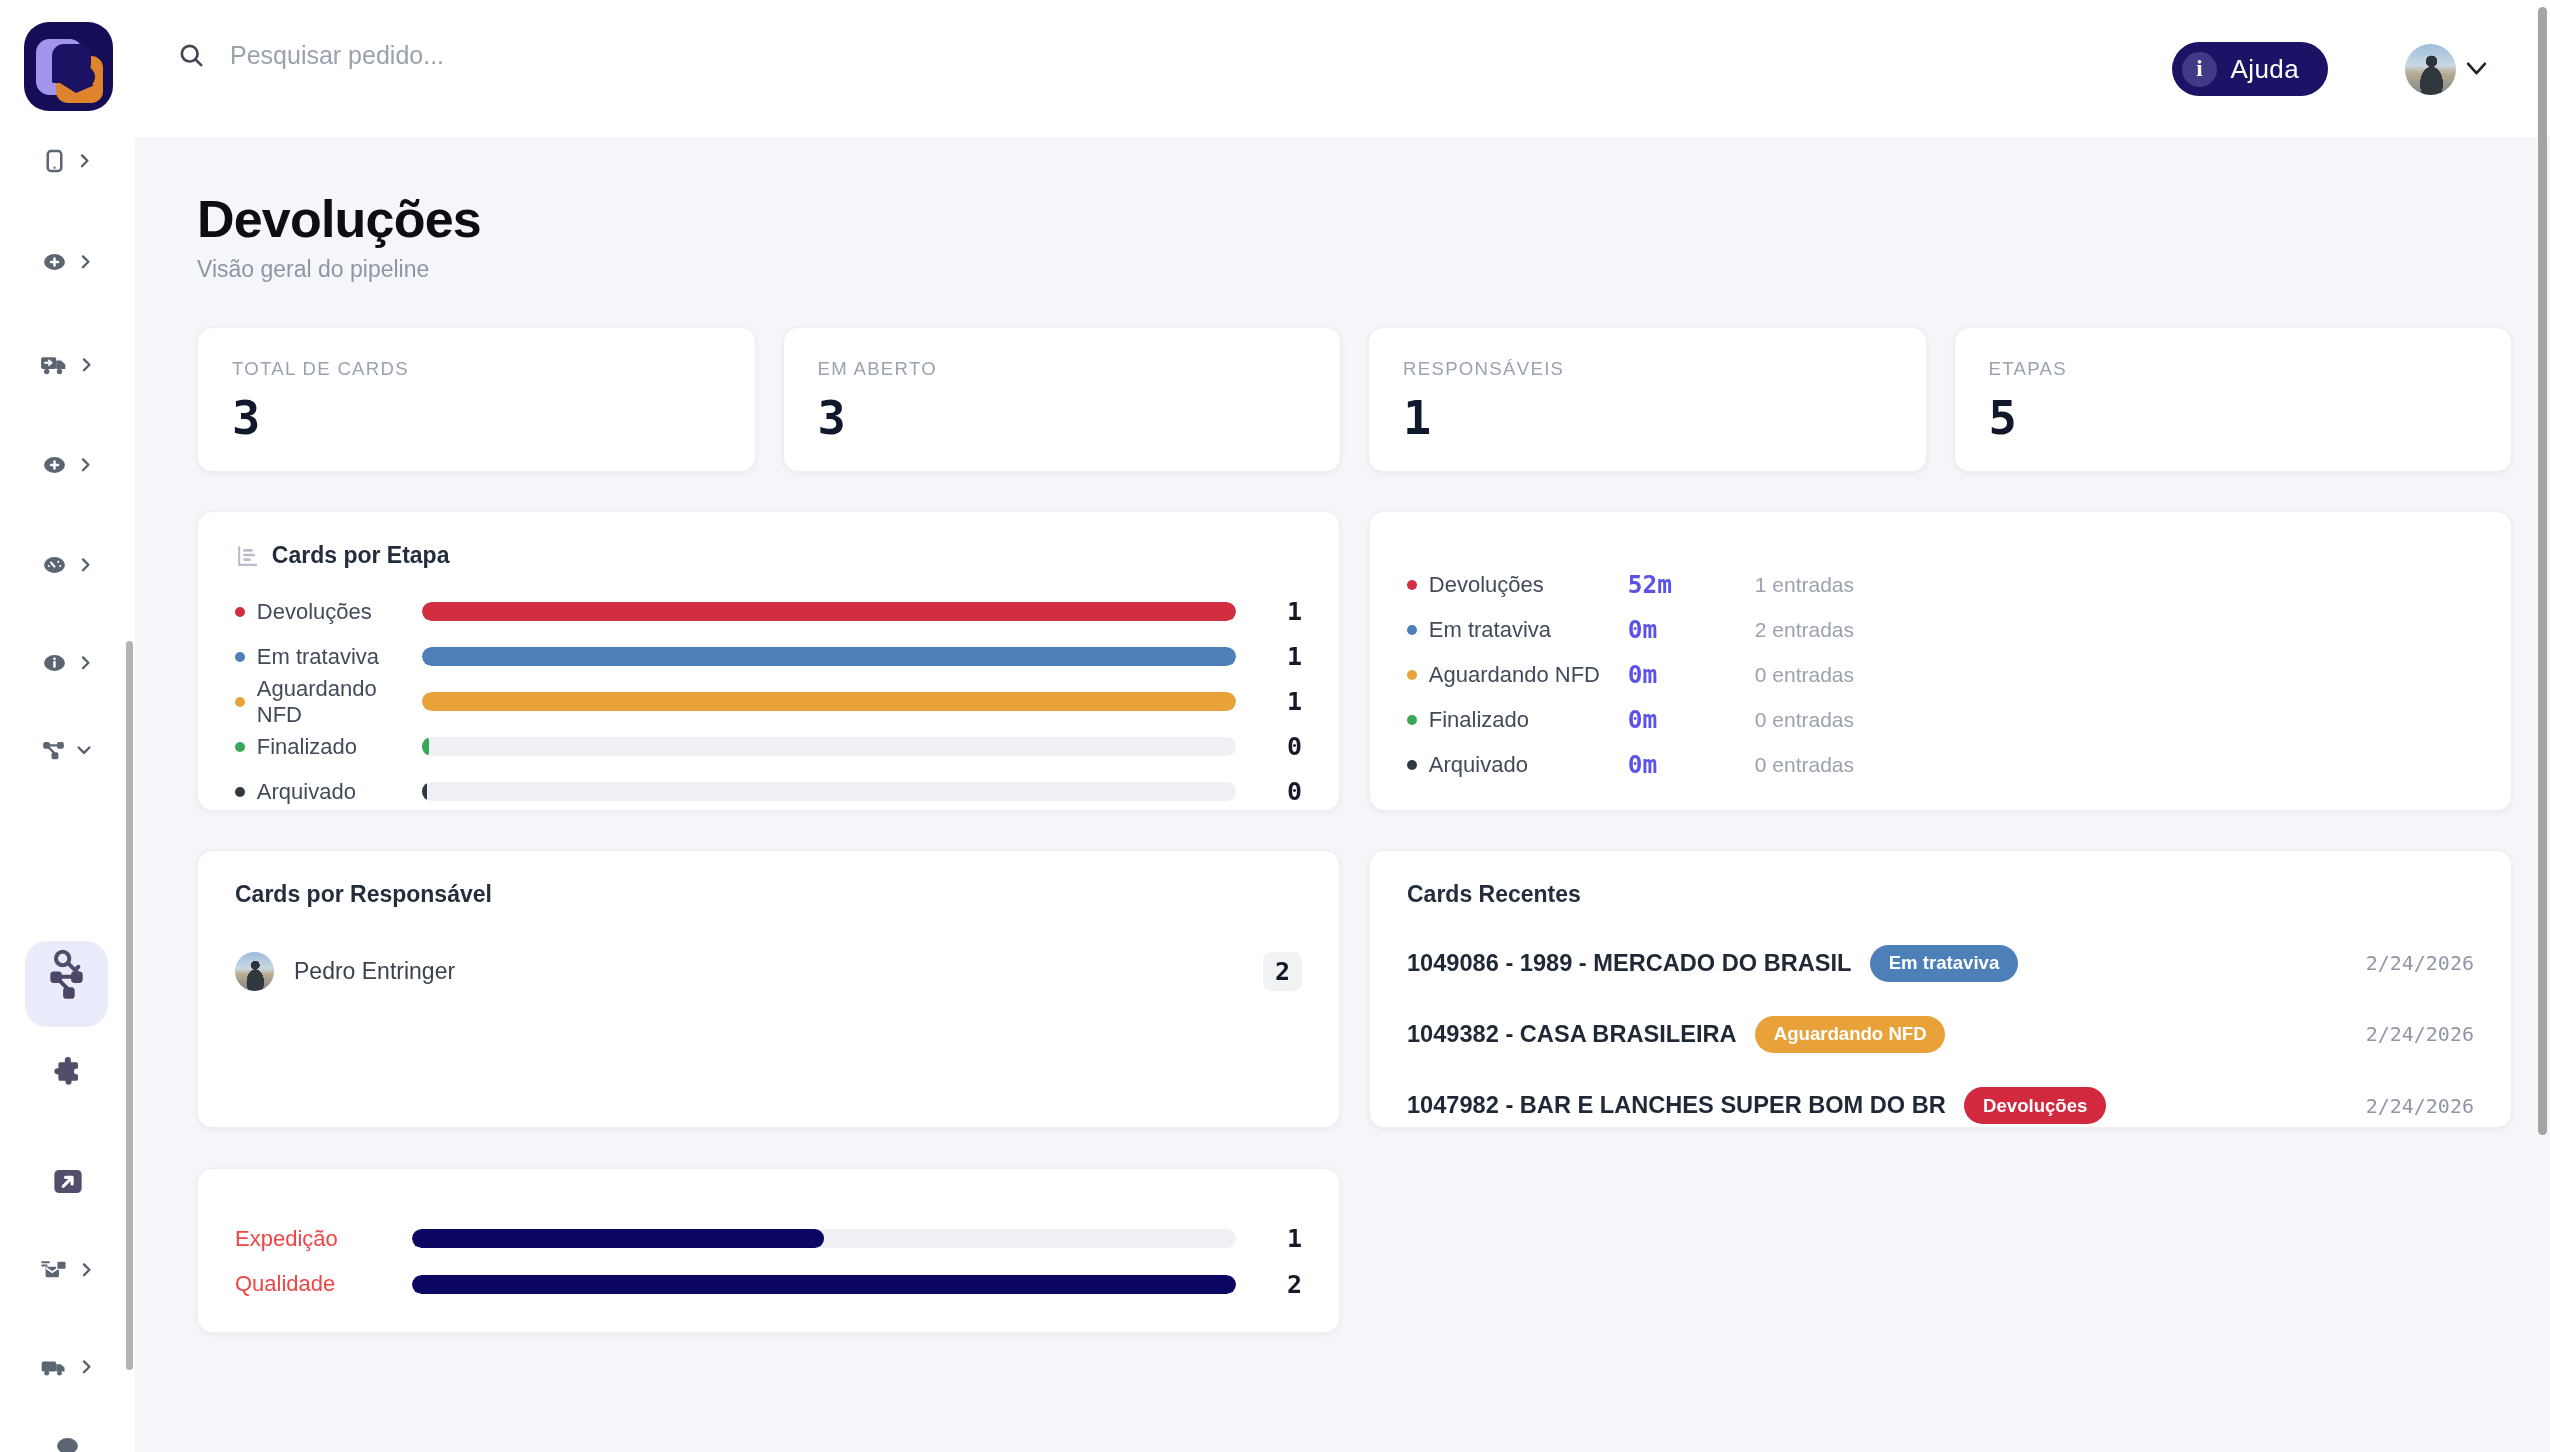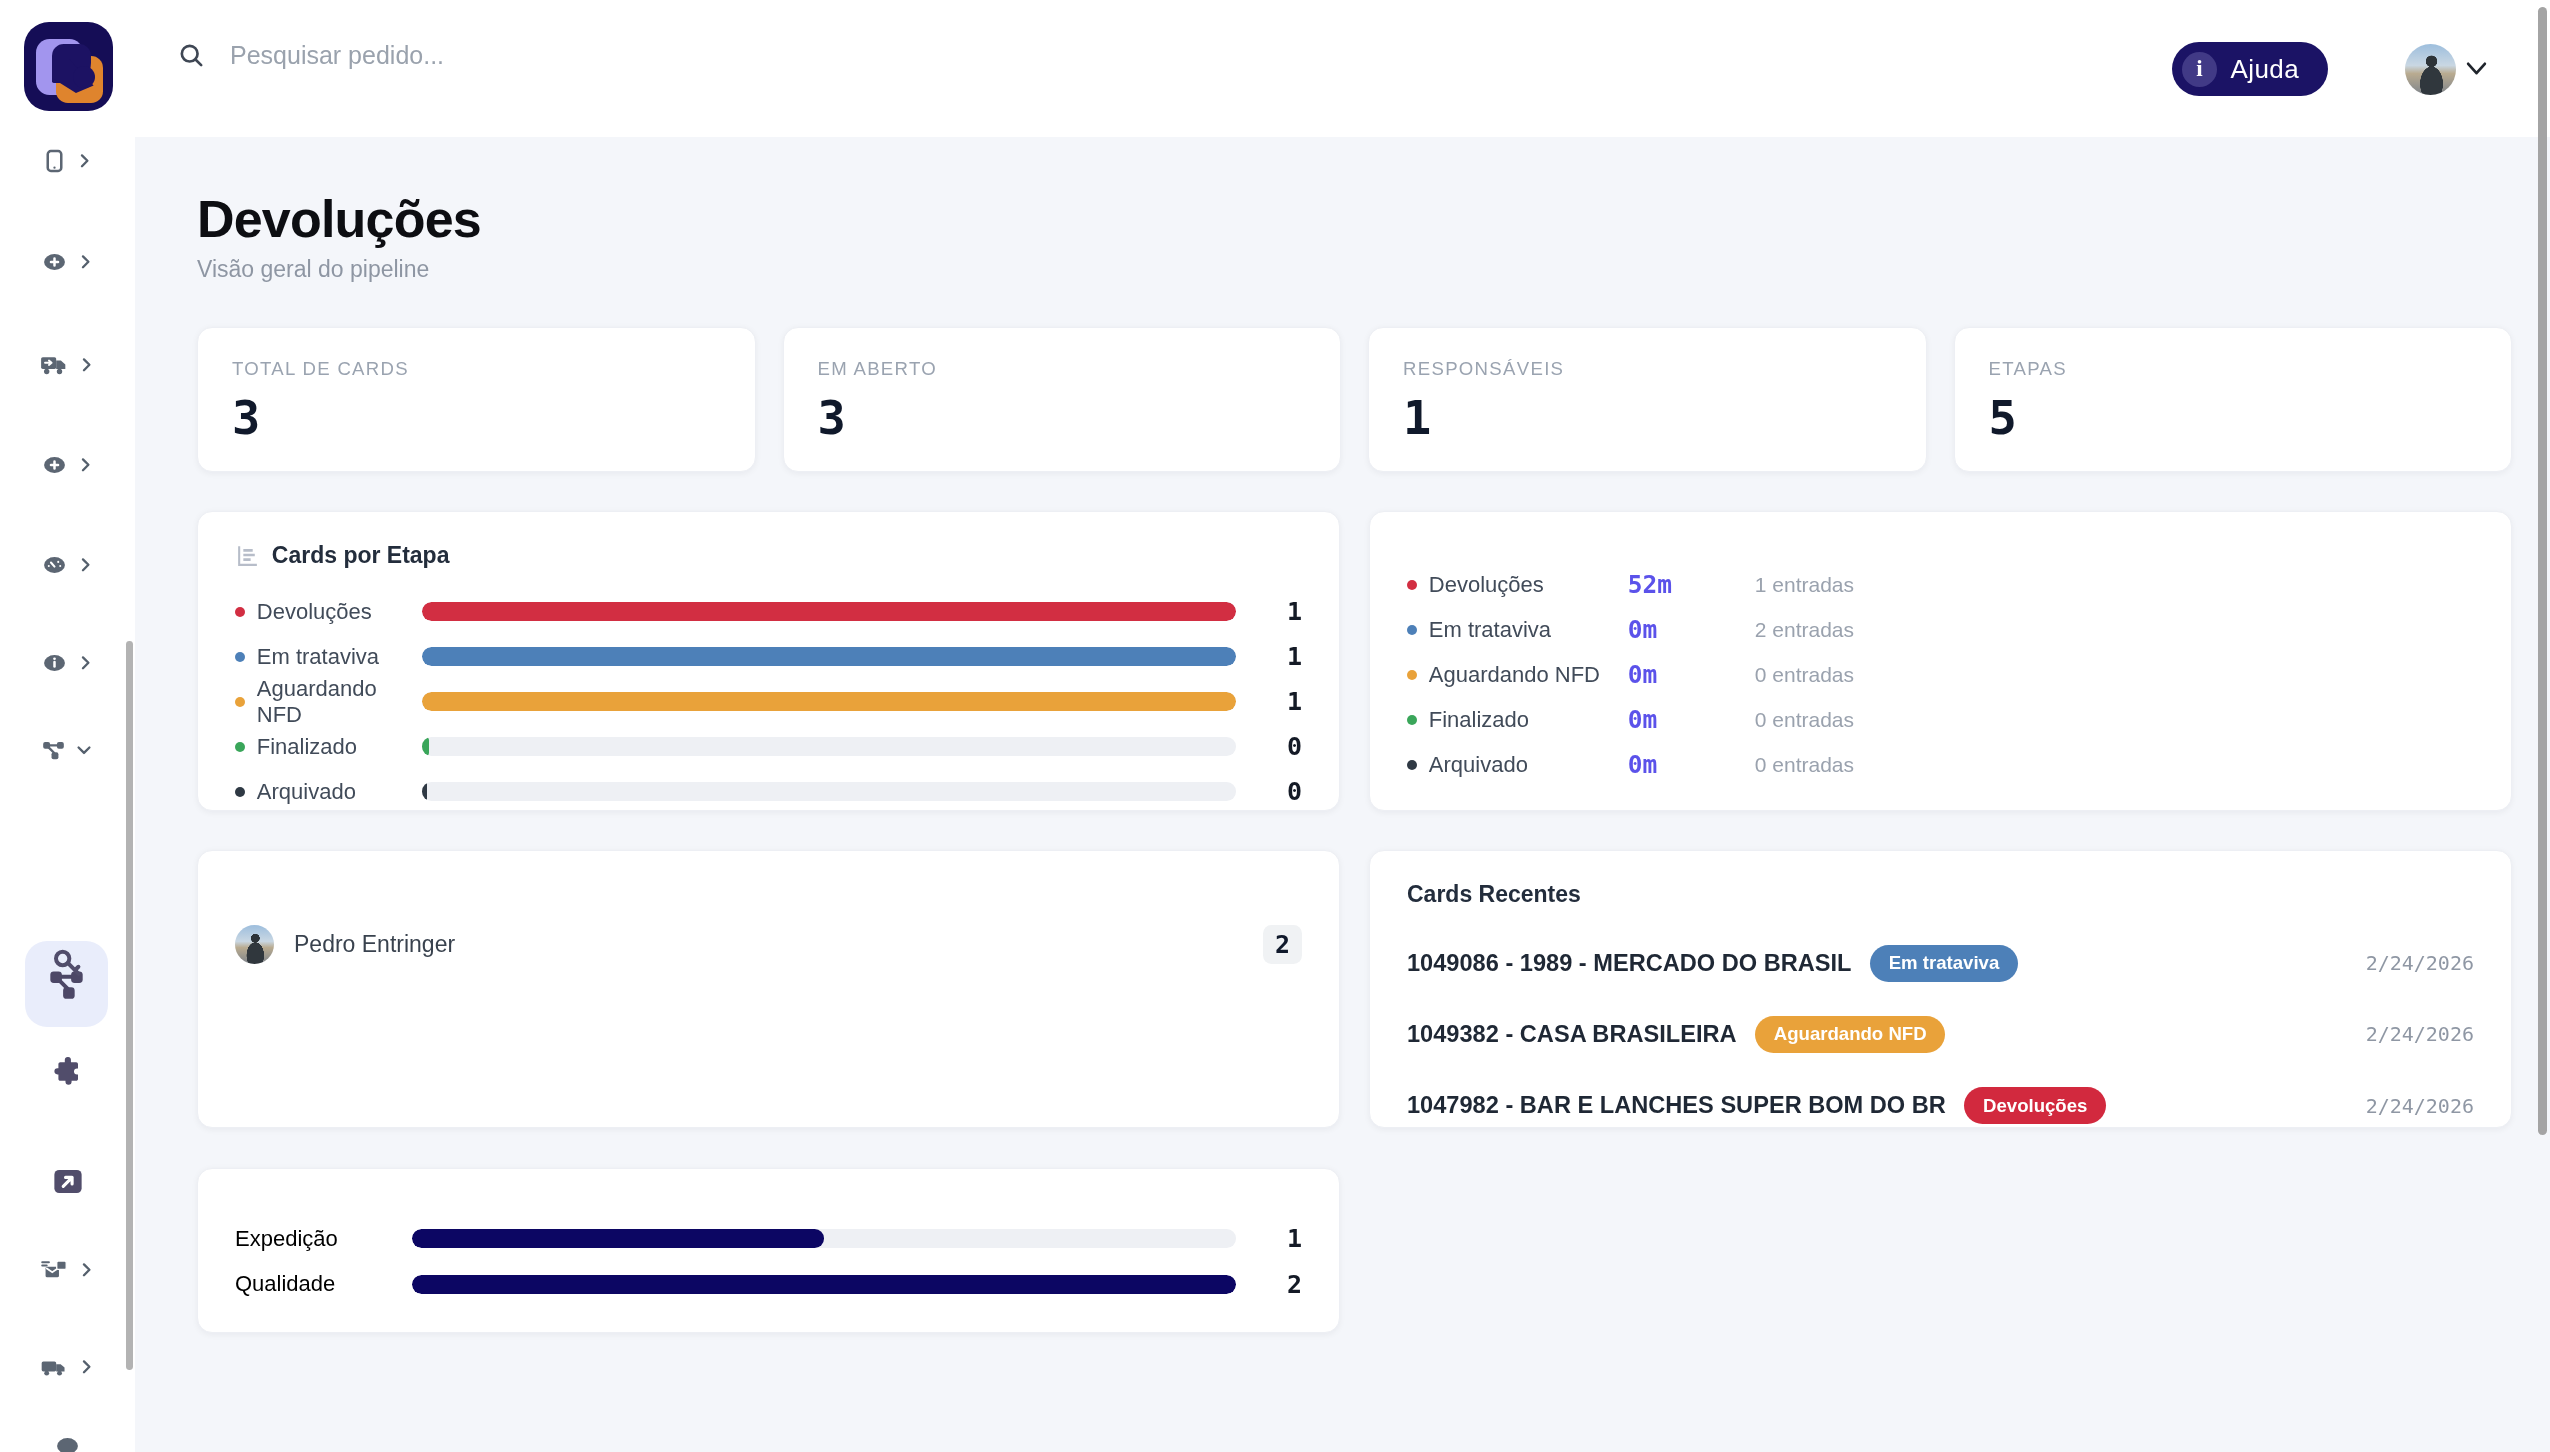--- a/index.html
+++ b/index.html
@@ -95,21 +95,21 @@
   .recent-card{height:278px;}
   .recent-rows{margin-top:37px;display:flex;flex-direction:column;gap:34px;}
   .recent-row{display:flex;align-items:center;cursor:pointer;}
   .recent-title{font-size:23.6px;font-weight:600;color:#1f2835;white-space:nowrap;}
   .badge{margin-left:18.6px;border-radius:843px;padding:7.6px 18.6px;color:#ffffff;font-size:18.6px;font-weight:700;white-space:nowrap;}
   .recent-date{margin-left:auto;font-family:"DejaVu Sans Mono",monospace;font-size:20px;color:#8f97a4;}
 
   
   .setor-card{height:165px;margin-top:40px;}
   .setor-rows{margin-top:29px;display:flex;flex-direction:column;gap:23.6px;}
-  .setor-label{font-size:22px;color:#000000;width:177px;flex:0 0 auto;}
+  .setor-label{font-size:22px;color:#ef4444;width:177px;flex:0 0 auto;}
 
   .muted-icon{color:#b7bdc9;}
 </style>
 </head>
 <body>
 
 <div id="app">
 
   <header class="topbar">
     <div class="logo">
@@ -392,20 +392,23 @@
               <span class="tempo-time" style="color: rgb(91, 82, 234);">0m</span>
               <span class="tempo-entries">0 entradas</span>
             </div>
           </div>
         </div>
       </section>
 
       <section class="grid2">
 
         <div class="card panel resp-card">
+          <div class="panel-title-row">
+            <span class="panel-title">Cards por Responsável</span>
+          </div>
           <div class="resp-row">
             <div class="resp-avatar"></div>
             <span class="resp-name">Pedro Entringer</span>
             <span class="resp-count">2</span>
           </div>
         </div>
 
         <div class="card panel recent-card">
           <div class="panel-title-row">
             <span class="panel-title">Cards Recentes</span>

